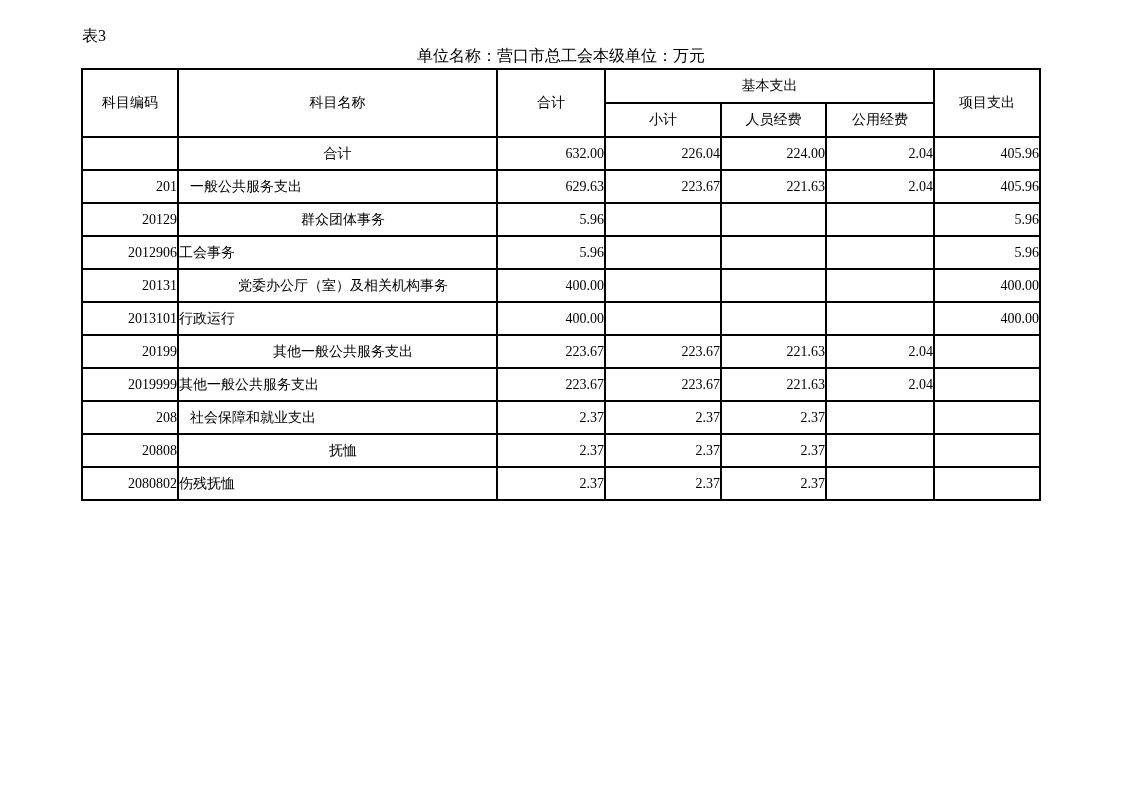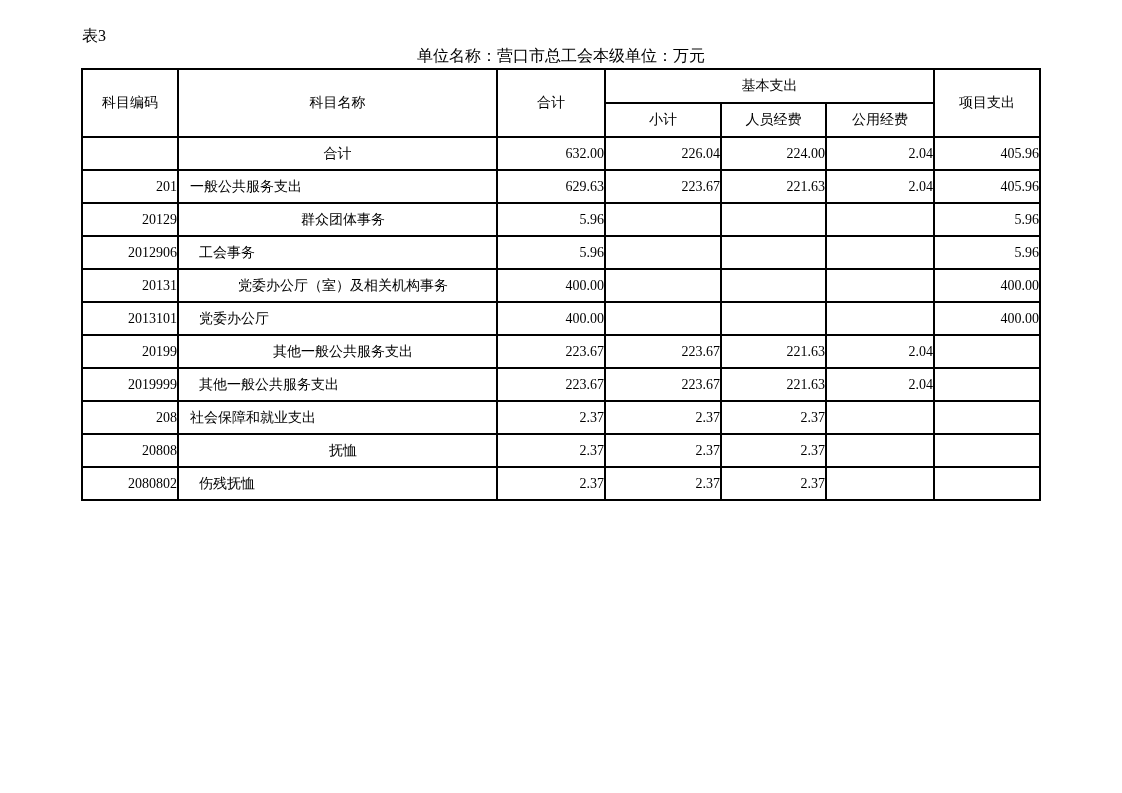--- a/index.html
+++ b/index.html
@@ -71,21 +71,21 @@
     padding-left: 3px;
   }
   td.name {
     text-align: left;
   }
   td.name.center {
     text-align: center;
   }
   td.name.ind-1 { padding-left: 11px; }
   td.name.ind-2 { padding-left: 11px; text-align: center; }
-  td.name.ind-3 { padding-left: 20px; }
+  td.name.ind-3 { }
   td.num {
     text-align: right;
     padding-right: 4px;
   }
 </style>
 </head>
 <body>
 
 <div class="page">
 
@@ -163,21 +163,21 @@
         <td class="code">20131</td>
         <td class="name ind-2">党委办公厅（室）及相关机构事务</td>
         <td class="num">400.00</td>
         <td class="num"></td>
         <td class="num"></td>
         <td class="num"></td>
         <td class="num">400.00</td>
       </tr>
       <tr>
         <td class="code">2013101</td>
-        <td class="name ind-3">党委办公厅</td>
+        <td class="name ind-3">行政运行</td>
         <td class="num">400.00</td>
         <td class="num"></td>
         <td class="num"></td>
         <td class="num"></td>
         <td class="num">400.00</td>
       </tr>
       <tr>
         <td class="code">20199</td>
         <td class="name ind-2">其他一般公共服务支出</td>
         <td class="num">223.67</td>

